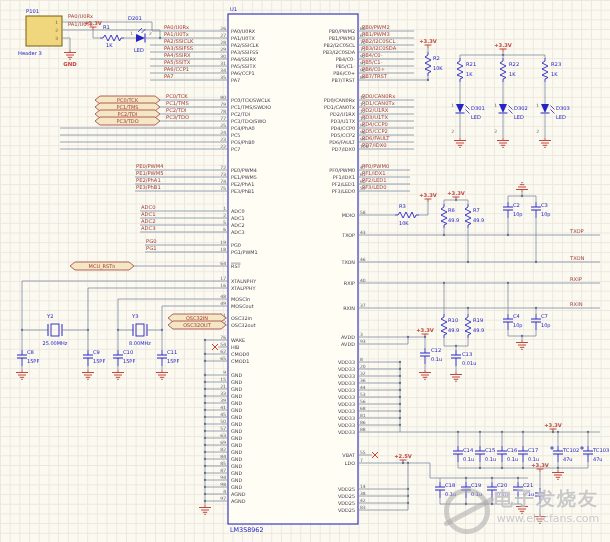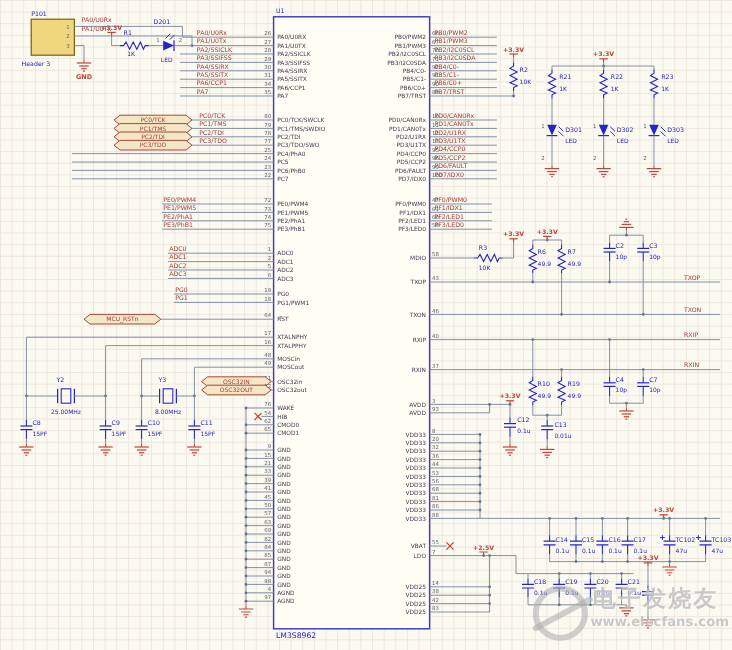--- a/index.html
+++ b/index.html
@@ -21,21 +21,21 @@
   .val{font-size:5.0px;fill:#1d1dc8;}
   .pwr{font-size:5.2px;fill:#c2443a;font-weight:bold;}
   .portt{font-size:5.0px;fill:#a43e35;}
   .gt{font-size:5.4px;fill:#c2443a;font-weight:bold;}
   .part{font-size:6.4px;fill:#1d1dc8;}
   
   .wm{position:absolute;right:6px;bottom:4px;width:160px;height:52px;pointer-events:none;}
   .wm-logo{position:absolute;left:0;top:2px;width:36px;height:36px;border:5px solid rgba(170,170,170,.55);border-radius:50%;}
   .wm-logo::after{content:"";position:absolute;left:-8px;top:16px;width:56px;height:5px;background:rgba(170,170,170,.55);transform:rotate(-28deg);border-radius:3px;}
   .wm-cn{position:absolute;left:50px;top:0;width:110px;text-align:left;font-size:19px;font-weight:bold;letter-spacing:2px;color:rgba(168,168,168,.62);text-shadow:0 0 2px rgba(255,255,255,.9);white-space:nowrap;}
-  .wm-url{position:absolute;left:48px;top:26px;width:112px;text-align:center;font-size:11px;font-weight:bold;color:rgba(168,168,168,.62);text-shadow:0 0 2px rgba(255,255,255,.9);white-space:nowrap;}
+  .wm-url{position:absolute;left:48px;top:26px;width:112px;text-align:center;font-size:11px;font-weight:normal;color:rgba(168,168,168,.62);text-shadow:0 0 2px rgba(255,255,255,.9);white-space:nowrap;}
 </style>
 </head>
 <body>
 
 <div id="stage">
   <svg id="sch" width="610" height="542" viewBox="0 0 610 542">
       <rect x="228" y="14" width="130" height="510" fill="#fffdf4" stroke="#3b3bc0" stroke-width="1.2"></rect>
       <text x="230" y="11" text-anchor="start" class="des">U1</text>
       <text x="230" y="532" text-anchor="start" class="part">LM3S8962</text>
       <line x1="152" y1="31" x2="228" y2="31" stroke="#7d8ba3" stroke-width="0.8"></line>

